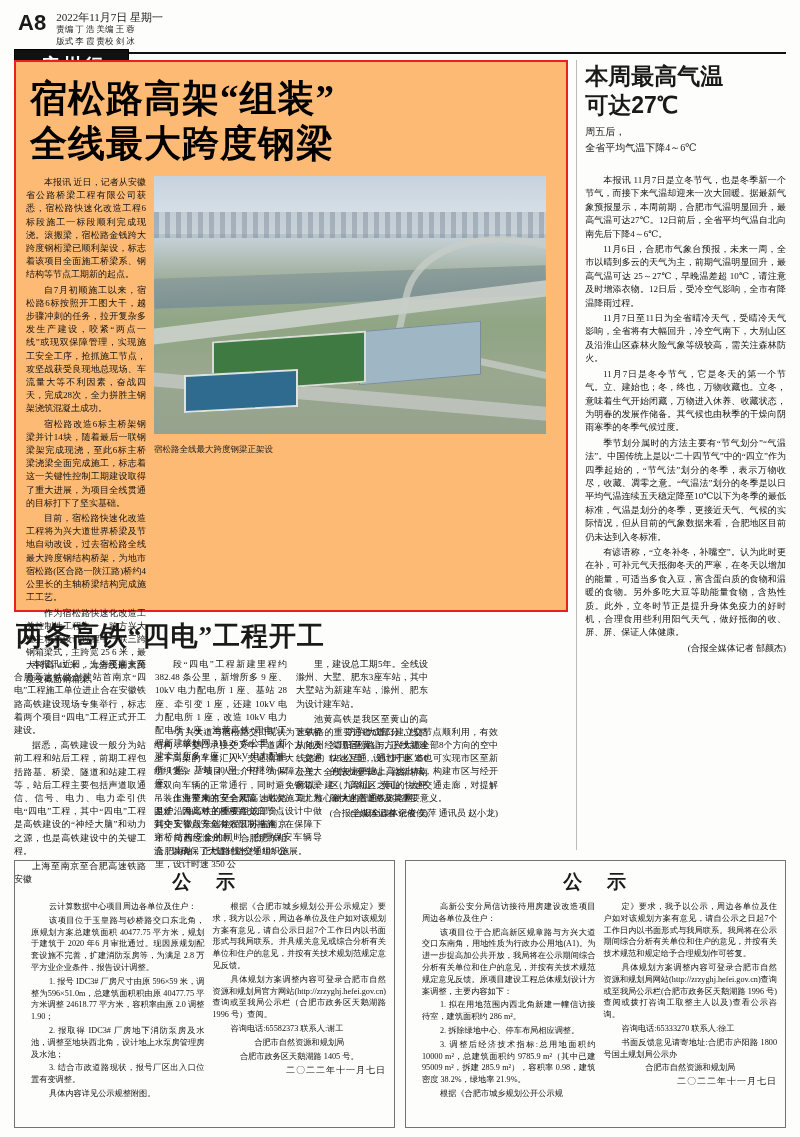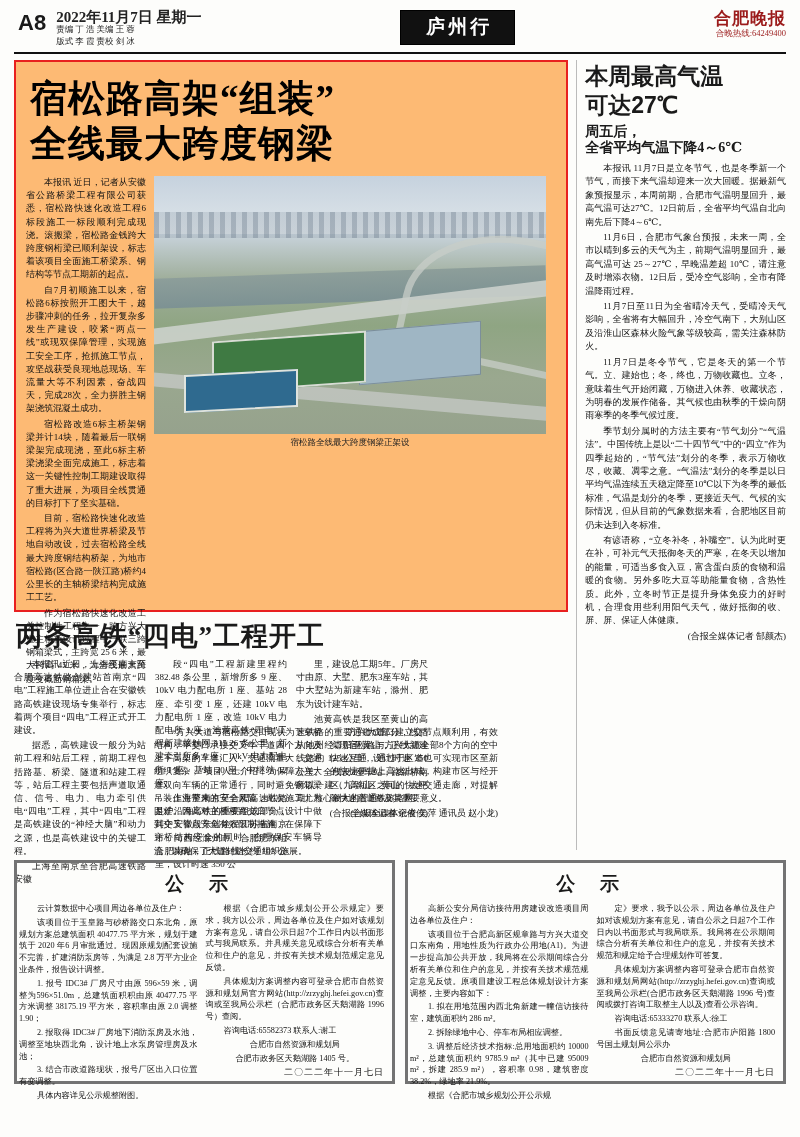--- a/index.html
+++ b/index.html
@@ -25,36 +25,36 @@
   }
 
   
   .masthead {
     display: flex;
     align-items: flex-start;
     border-bottom: 2px solid #111;
     padding-bottom: 4px;
     height: 46px;
     box-sizing: border-box;
+    flex-direction: column;
   }
   .page-num {
     font-family: "Liberation Sans", sans-serif;
     font-weight: bold;
     font-size: 22px;
     line-height: 1;
     padding: 4px 10px 0 4px;
     letter-spacing: 0px;
   }
   .mast-date {
-    font-size: 15px;
+    font-size: 11px;
     line-height: 12px;
     padding-top: 3px;
     color: #222;
     white-space: nowrap;
-    font-weight: bold;
   }
   .mast-credits {
     font-size: 8.5px;
     line-height: 11px;
     color: #222;
     padding-top: 1px;
     white-space: nowrap;
   }
   .mast-left {
     display: flex;
@@ -190,22 +190,21 @@
     position:absolute; left:-20px; top:214px; width:440px; height:14px;
     background:#c4c8c4; transform: rotate(5deg); opacity:.8;
   }
   .photo .ramp {
     position:absolute; left:250px; top:58px; width:180px; height:120px;
     border:7px solid rgba(200,205,200,.75);
     border-radius:60% 0 0 0; transform: rotate(12deg);
   }
   .photo-caption {
     font-size: 8.5px;
-    text-align: center;
-    margin-top: 3px;
+    margin-top: 10px;
     color: #222;
   }
   .lead-lower {
     display: flex;
     gap: 8px;
     margin-top: 6px;
   }
   .lead-lower .col-text { width: 168px; margin-top: 32px; }
   .byline {
     font-size: 9px;
@@ -234,39 +233,39 @@
   
   .wx-head {
     font-family: Liberation Sans, sans-serif;
     font-weight: bold;
     font-size: 23px;
     line-height: 29px;
     letter-spacing: 0px;
     margin: 2px 0 4px 0;
   }
   .wx-sub {
-    font-size: 14px;
+    font-size: 10px;
     line-height: 16px;
-    font-weight: bold;
-    margin-bottom: 6px;
+    font-weight: normal;
+    margin-bottom: 18px;
   }
   .right-col .col-text { font-size: 9px; line-height: 13.4px; }
 
   
   .notices {
     display: flex;
     gap: 10px;
     margin-top: 10px;
   }
   .notice {
     flex: 1;
-    border: 3px solid #737373;
-    padding: 6px 8px 8px 2px;
+    border: 1px solid #737373;
+    padding: 6px 8px 8px 16px;
     box-sizing: border-box;
-    height: 224px;
+    height: 268px;
     position: relative;
   }
   .notice-title {
     text-align: center;
     font-family: "Liberation Serif", serif;
     font-weight: bold;
     font-size: 19px;
     letter-spacing: 10px;
     margin: 2px 0 6px 0;
   }
@@ -369,21 +368,21 @@
           <div class="col-text">
             <p>本报讯 近日，上海至南京至合肥高速铁路创建站首南京“四电”工程施工单位进止合在安徽铁路高铁建设现场专集举行，标志着两个项目“四电”工程正式开工建设。</p>
             <p>据悉，高铁建设一般分为站前工程和站后工程，前期工程包括路基、桥梁、隧道和站建工程等，站后工程主要包括声道取通信、信号、电力、电力牵引供电“四电”工程，其中“四电”工程是高铁建设的“神经大脑”和动力之源，也是高铁建设中的关键工程。</p>
             <p>上海至南京至合肥高速铁路安徽</p>
           </div>
           <div class="col-text">
             <p>段“四电”工程新建里程约 382.48 条公里，新增所多 9 座、10kV 电力配电所 1 座、基站 28 座、牵引变 1 座，还建 10kV 电力配电所 1 座，改造 10kV 电力配电所 1 座。池黄高铁“四电”工程新建接触网 315.26 条公里，新建牵引所多 9 座、10kV 电力配电所 1 座、基站 20 座、中继站 12 座。</p>
             <p>上海至南京至合肥高速铁路是沪沿海高铁的重要组成部分，其中安徽段东端途径江苏省南京市，向西经滁州市、合肥肥东组合肥南站，正线路线长约 103 公里，设计时速 350 公</p>
           </div>
           <div class="col-text">
-            <p>里，建设总工期5年。厂房尺寸由原、大墅、肥东3座车站，其中大墅站为新建车站，滁州、肥东为设计建车站。</p>
+            <p>里，建设总工期5年。全线设滁州、大墅、肥东3座车站，其中大墅站为新建车站，滁州、肥东为设计建车站。</p>
             <p>池黄高铁是我区至黄山的高速铁路的重要通道成部分，线路从池州经青阳至黄山，正线新建线路约 125 公里，设计时速 350 公里。全线设3座车站，路新桥南所以一建（九华山、黄山、太平湖）核心最大的普通铁旅路网。</p>
             <p class="byline" style="text-indent:0">(合报全媒体记者 余佼佼)</p>
           </div>
         </div>
       </div>
     </div>
 
     <div class="right-col">
       <div class="wx-head">
         <div>本周最高气温</div>
@@ -406,21 +405,21 @@
   </div>
 
   <div class="notices">
 
     <div class="notice">
       <div class="notice-title">公  示</div>
       <div class="notice-cols">
         <div class="col-text">
           <p>云计算数据中心项目周边各单位及住户：</p>
           <p>该项目位于玉皇路与砂桥路交口东北角，原规划方案总建筑面积 40477.75 平方米，规划于建筑于 2020 年6 月审批通过。现因原规划配套设施不完善，扩建消防泵房等，为满足 2.8 万平方业企业条件，报告设计调整。</p>
-          <p>1. 报号 IDC3# 厂房尺寸由原 596×59 米，调整为596×51.0m，总建筑面积积由原 40477.75 平方米调整 38175.19 平方米，容积率由原 2.0 调整 1.90；</p>
+          <p>1. 报号 IDC3# 厂房尺寸由原 596×59 米，调整为596×51.0m，总建筑面积积由原 40477.75 平方米调整 24618.77 平方米，容积率由原 2.0 调整 1.90；</p>
           <p>2. 报取得 IDC3# 厂房地下消防泵房及水池，调整至地块西北角，设计地上水泵房管理房及水池；</p>
           <p>3. 结合市政道路现状，报号厂区出入口位置有变调整。</p>
           <p>具体内容详见公示规整附图。</p>
         </div>
         <div class="col-text">
           <p>根据《合肥市城乡规划公开公示规定》要求，我方以公示，周边各单位及住户如对该规划方案有意见，请自公示日起7个工作日内以书面形式与我局联系。并具规关意见或综合分析有关单位和住户的意见，并按有关技术规划范规定意见反馈。</p>
           <p>具体规划方案调整内容可登录合肥市自然资源和规划局官方网站(http://zrzyghj.hefei.gov.cn)查询或至我局公示栏（合肥市政务区天鹅湖路 1996 号）查阅。</p>
           <p>咨询电话:65582373  联系人:谢工</p>
           <p class="notice-foot" style="text-indent:0">合肥市自然资源和规划局</p>
           <p class="notice-foot" style="text-indent:0">合肥市政务区天鹅湖路 1405 号。</p>

